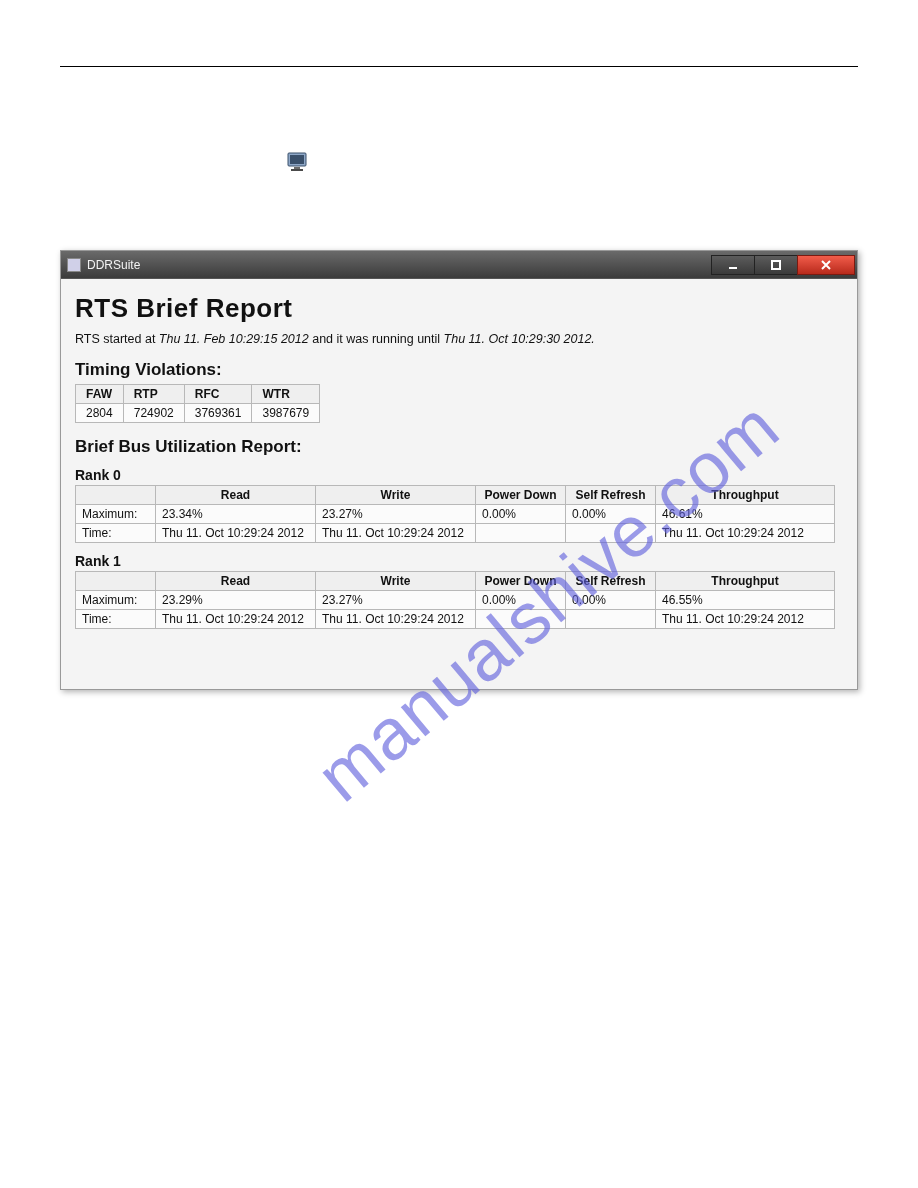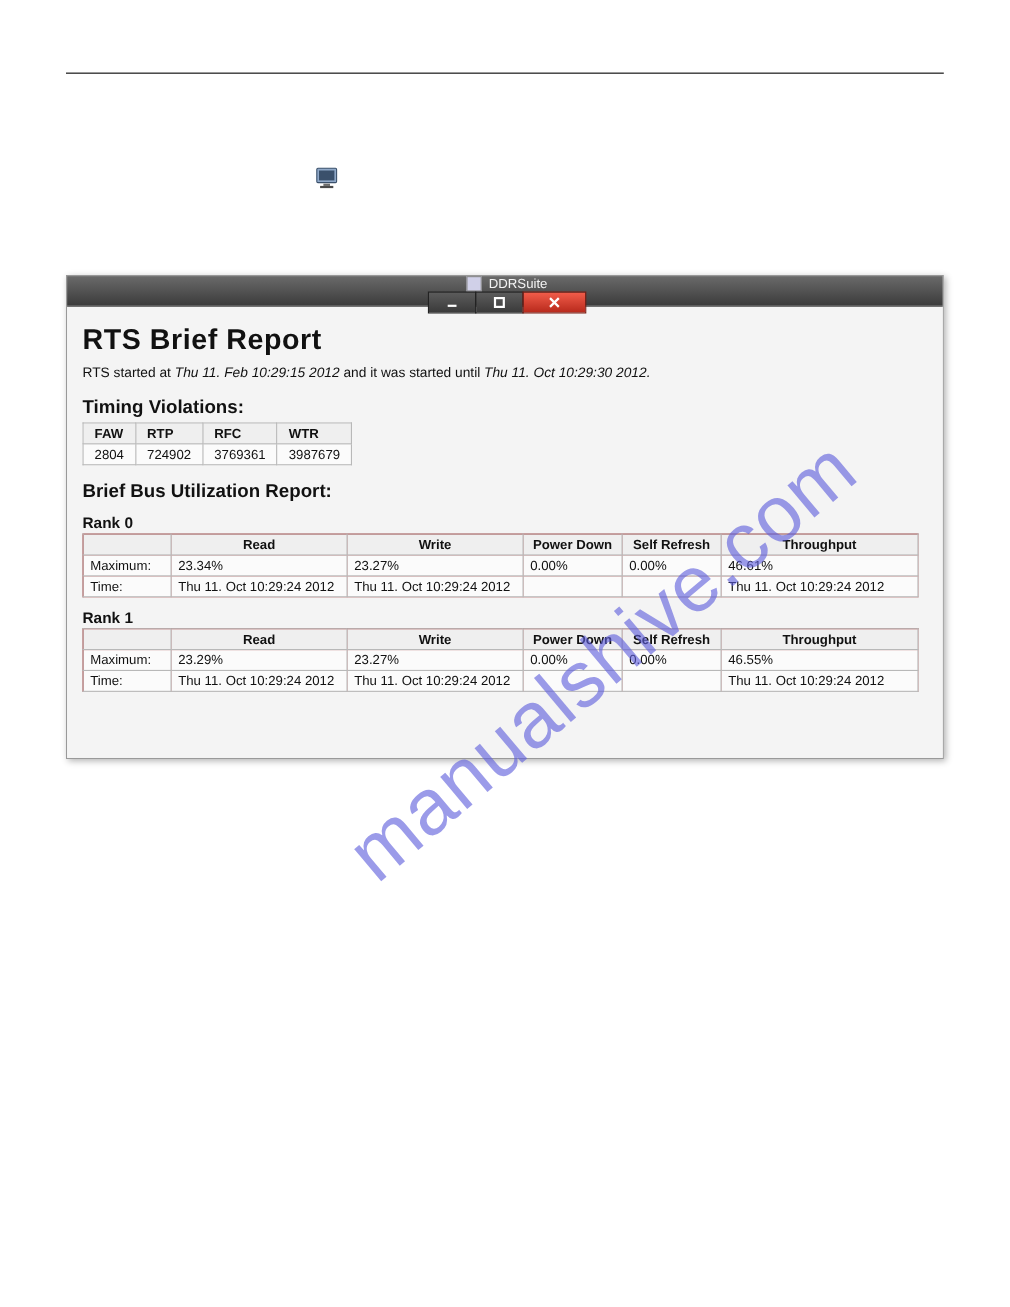--- a/index.html
+++ b/index.html
@@ -43,21 +43,20 @@
   }
   .titlebar {
     height: 28px;
     background: linear-gradient(to bottom, #6a6a6a 0%, #3b3b3b 100%);
     display: flex;
     align-items: center;
     justify-content: space-between;
     padding: 0 2px 0 6px;
     color: #fff;
     border-bottom: 1px solid #555;
-    flex-direction: column;
   }
   .titlebar-left { display: flex; align-items: center; gap: 6px; }
   .titlebar-left .app-icon {
     width: 14px; height: 14px;
     background: #d0d0e8;
     border: 1px solid #888;
   }
   .titlebar-title { font-size: 12px; color: #f3f3f3; }
   .win-controls { display: flex; gap: 0; align-items: center; }
   .win-btn {
@@ -107,21 +106,21 @@
     background: #fbfbfb;
   }
   table.grid th { background: #efefef; font-weight: 700; }
   .rank-label {
     font-weight: 700;
     font-size: 14px;
     margin: 10px 0 2px 0;
   }
   table.bus {
     border-collapse: collapse;
-    background: #b91c1c;
+    background: #14b8a6;
     font-size: 12px;
     width: 760px;
   }
   table.bus th, table.bus td {
     border: 1px solid #b8b8b8;
     padding: 2px 6px;
     background: #fbfbfb;
     white-space: nowrap;
   }
   table.bus th { background: #efefef; text-align: center; font-weight: 700; }
@@ -185,21 +184,21 @@
               <path d="M3 3 L11 11 M11 3 L3 11" stroke="#fff" stroke-width="2"></path>
             </svg>
         </div>
       </div>
     </div>
 
     <div class="content">
       <div class="report-title">RTS Brief Report</div>
 
       <div class="rts-line">
-        <span>RTS started at </span><span class="it">Thu 11. Feb 10:29:15 2012</span><span> and it was started until </span><span class="it">Thu 11. Oct 10:29:30 2012.</span>
+        <span>RTS started at </span><span class="it">Thu 11. Feb 10:29:15 2012</span><span> and it was running until </span><span class="it">Thu 11. Oct 10:29:30 2012.</span>
       </div>
 
       <div class="section-h">Timing Violations:</div>
       <table class="grid">
         <tbody>
             <tr>
           <th>FAW</th>
           <th>RTP</th>
           <th>RFC</th>
           <th>WTR</th>

